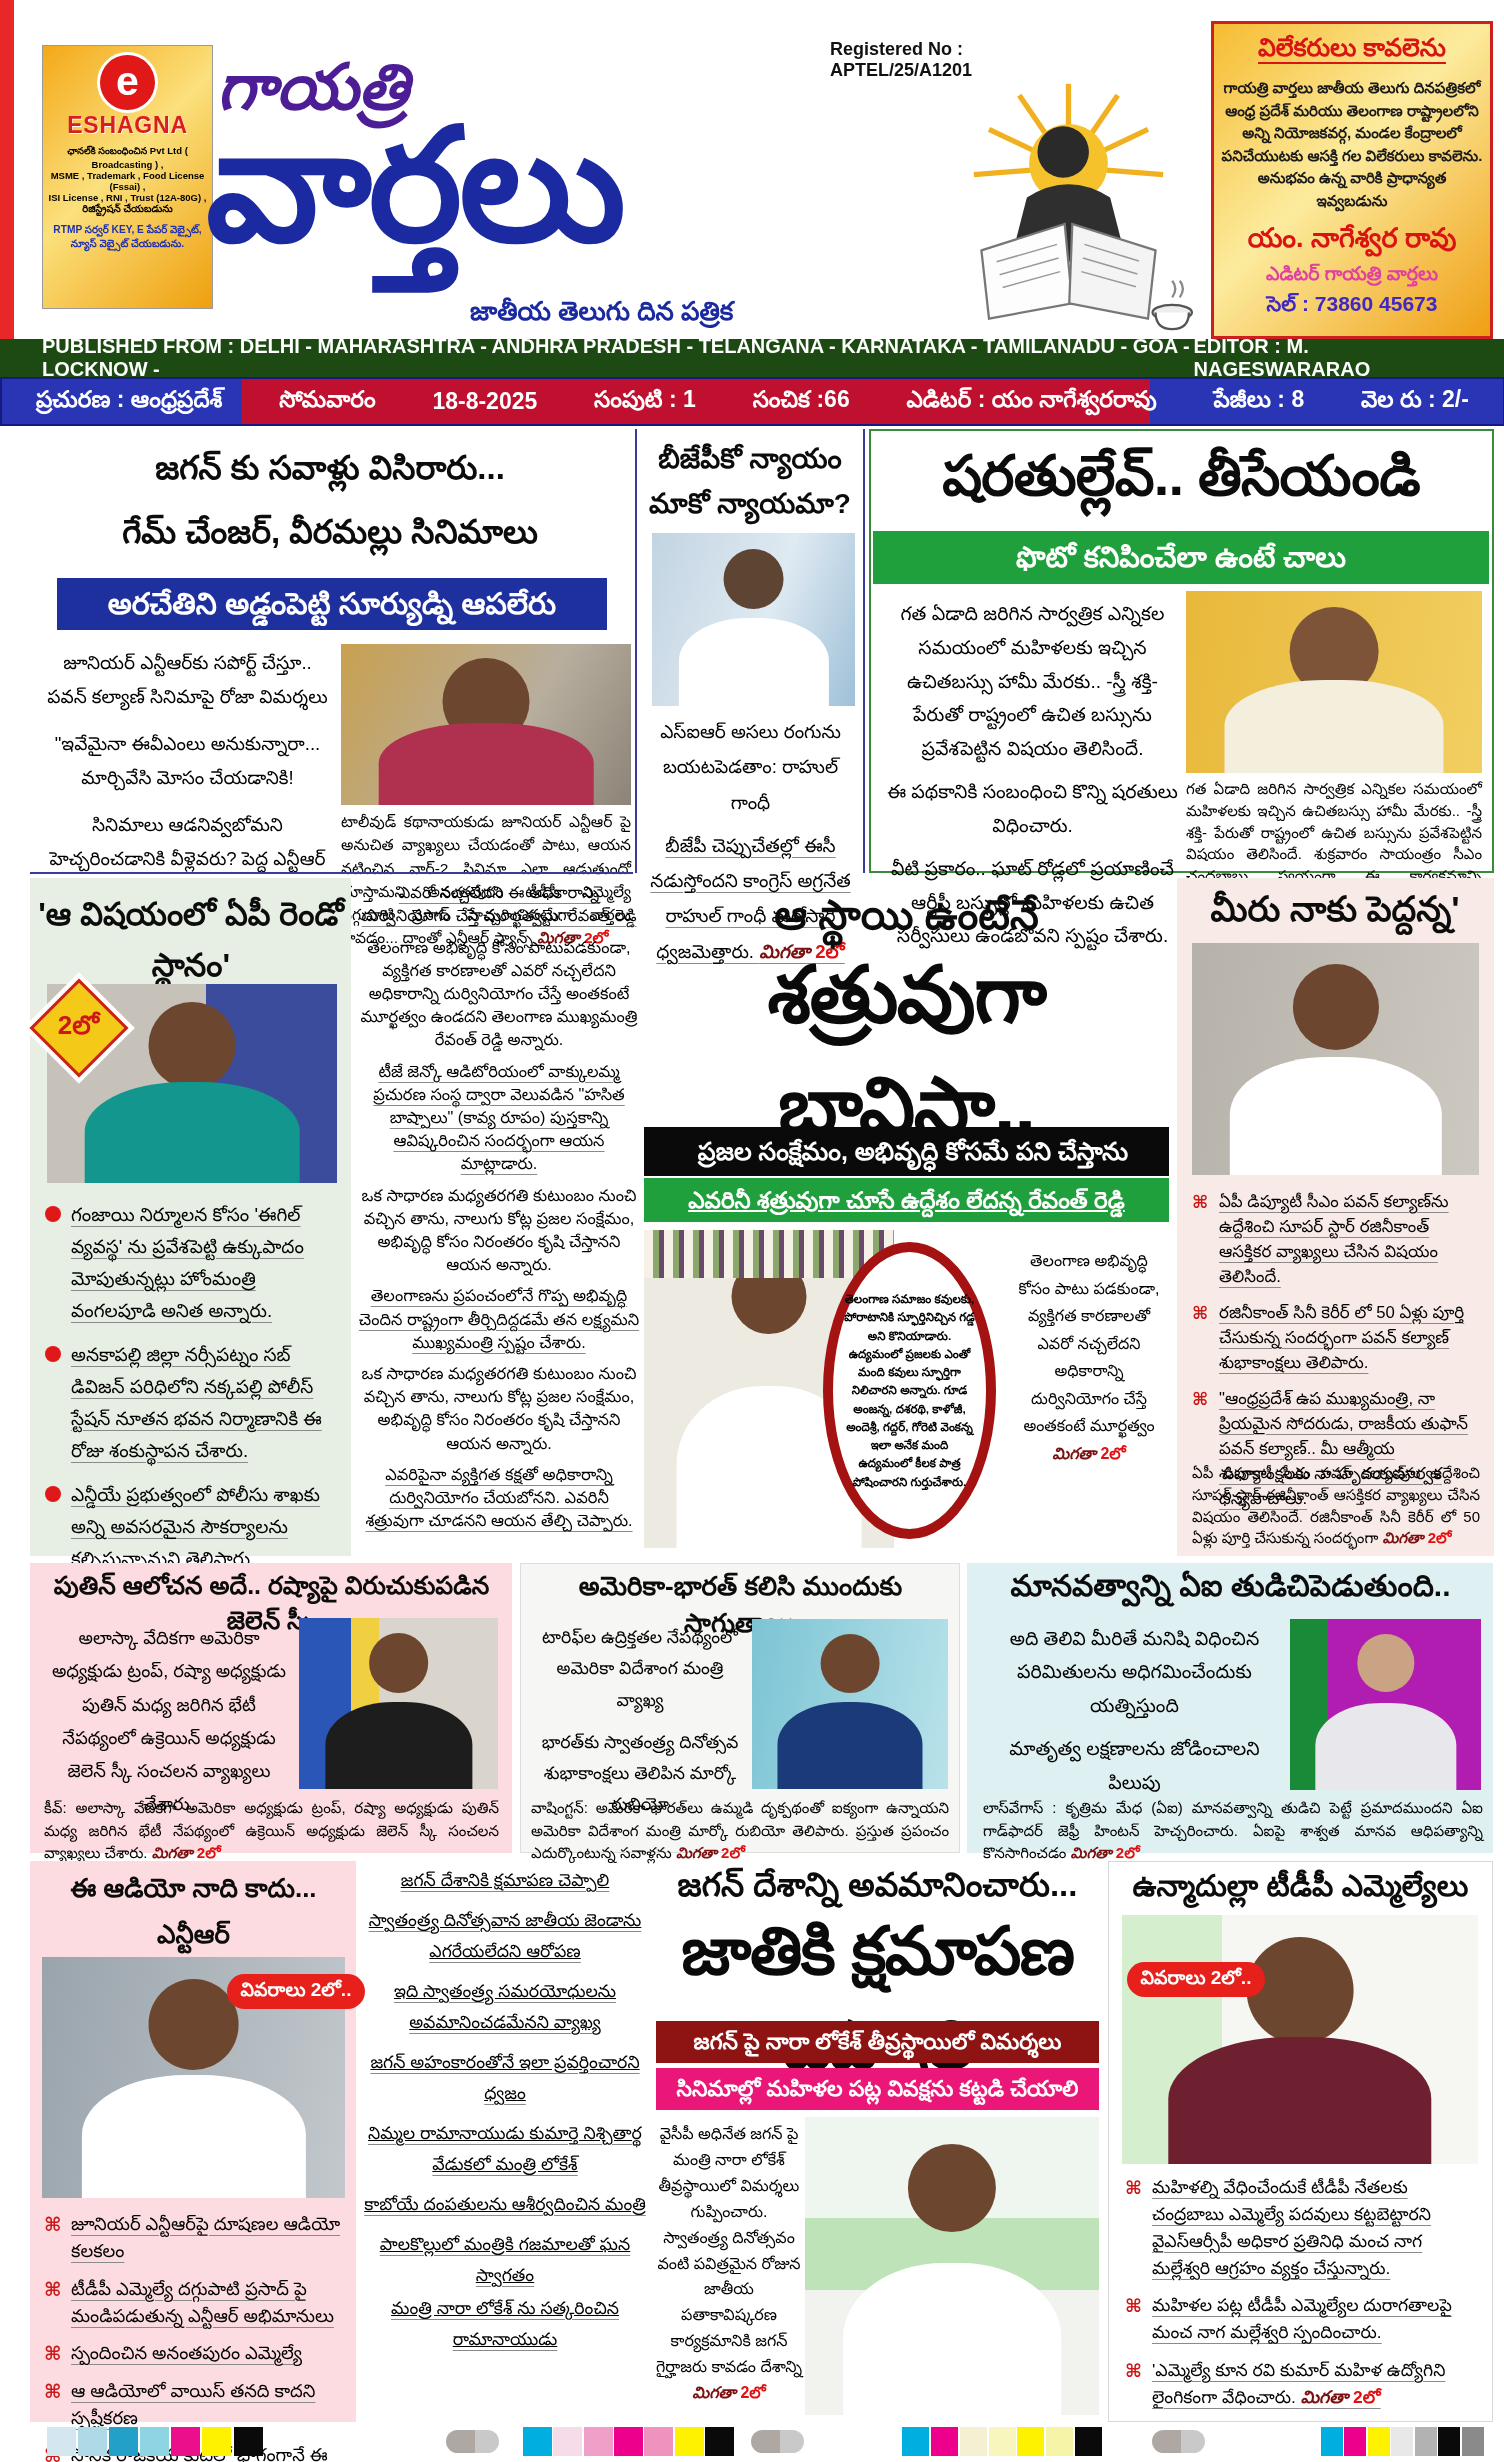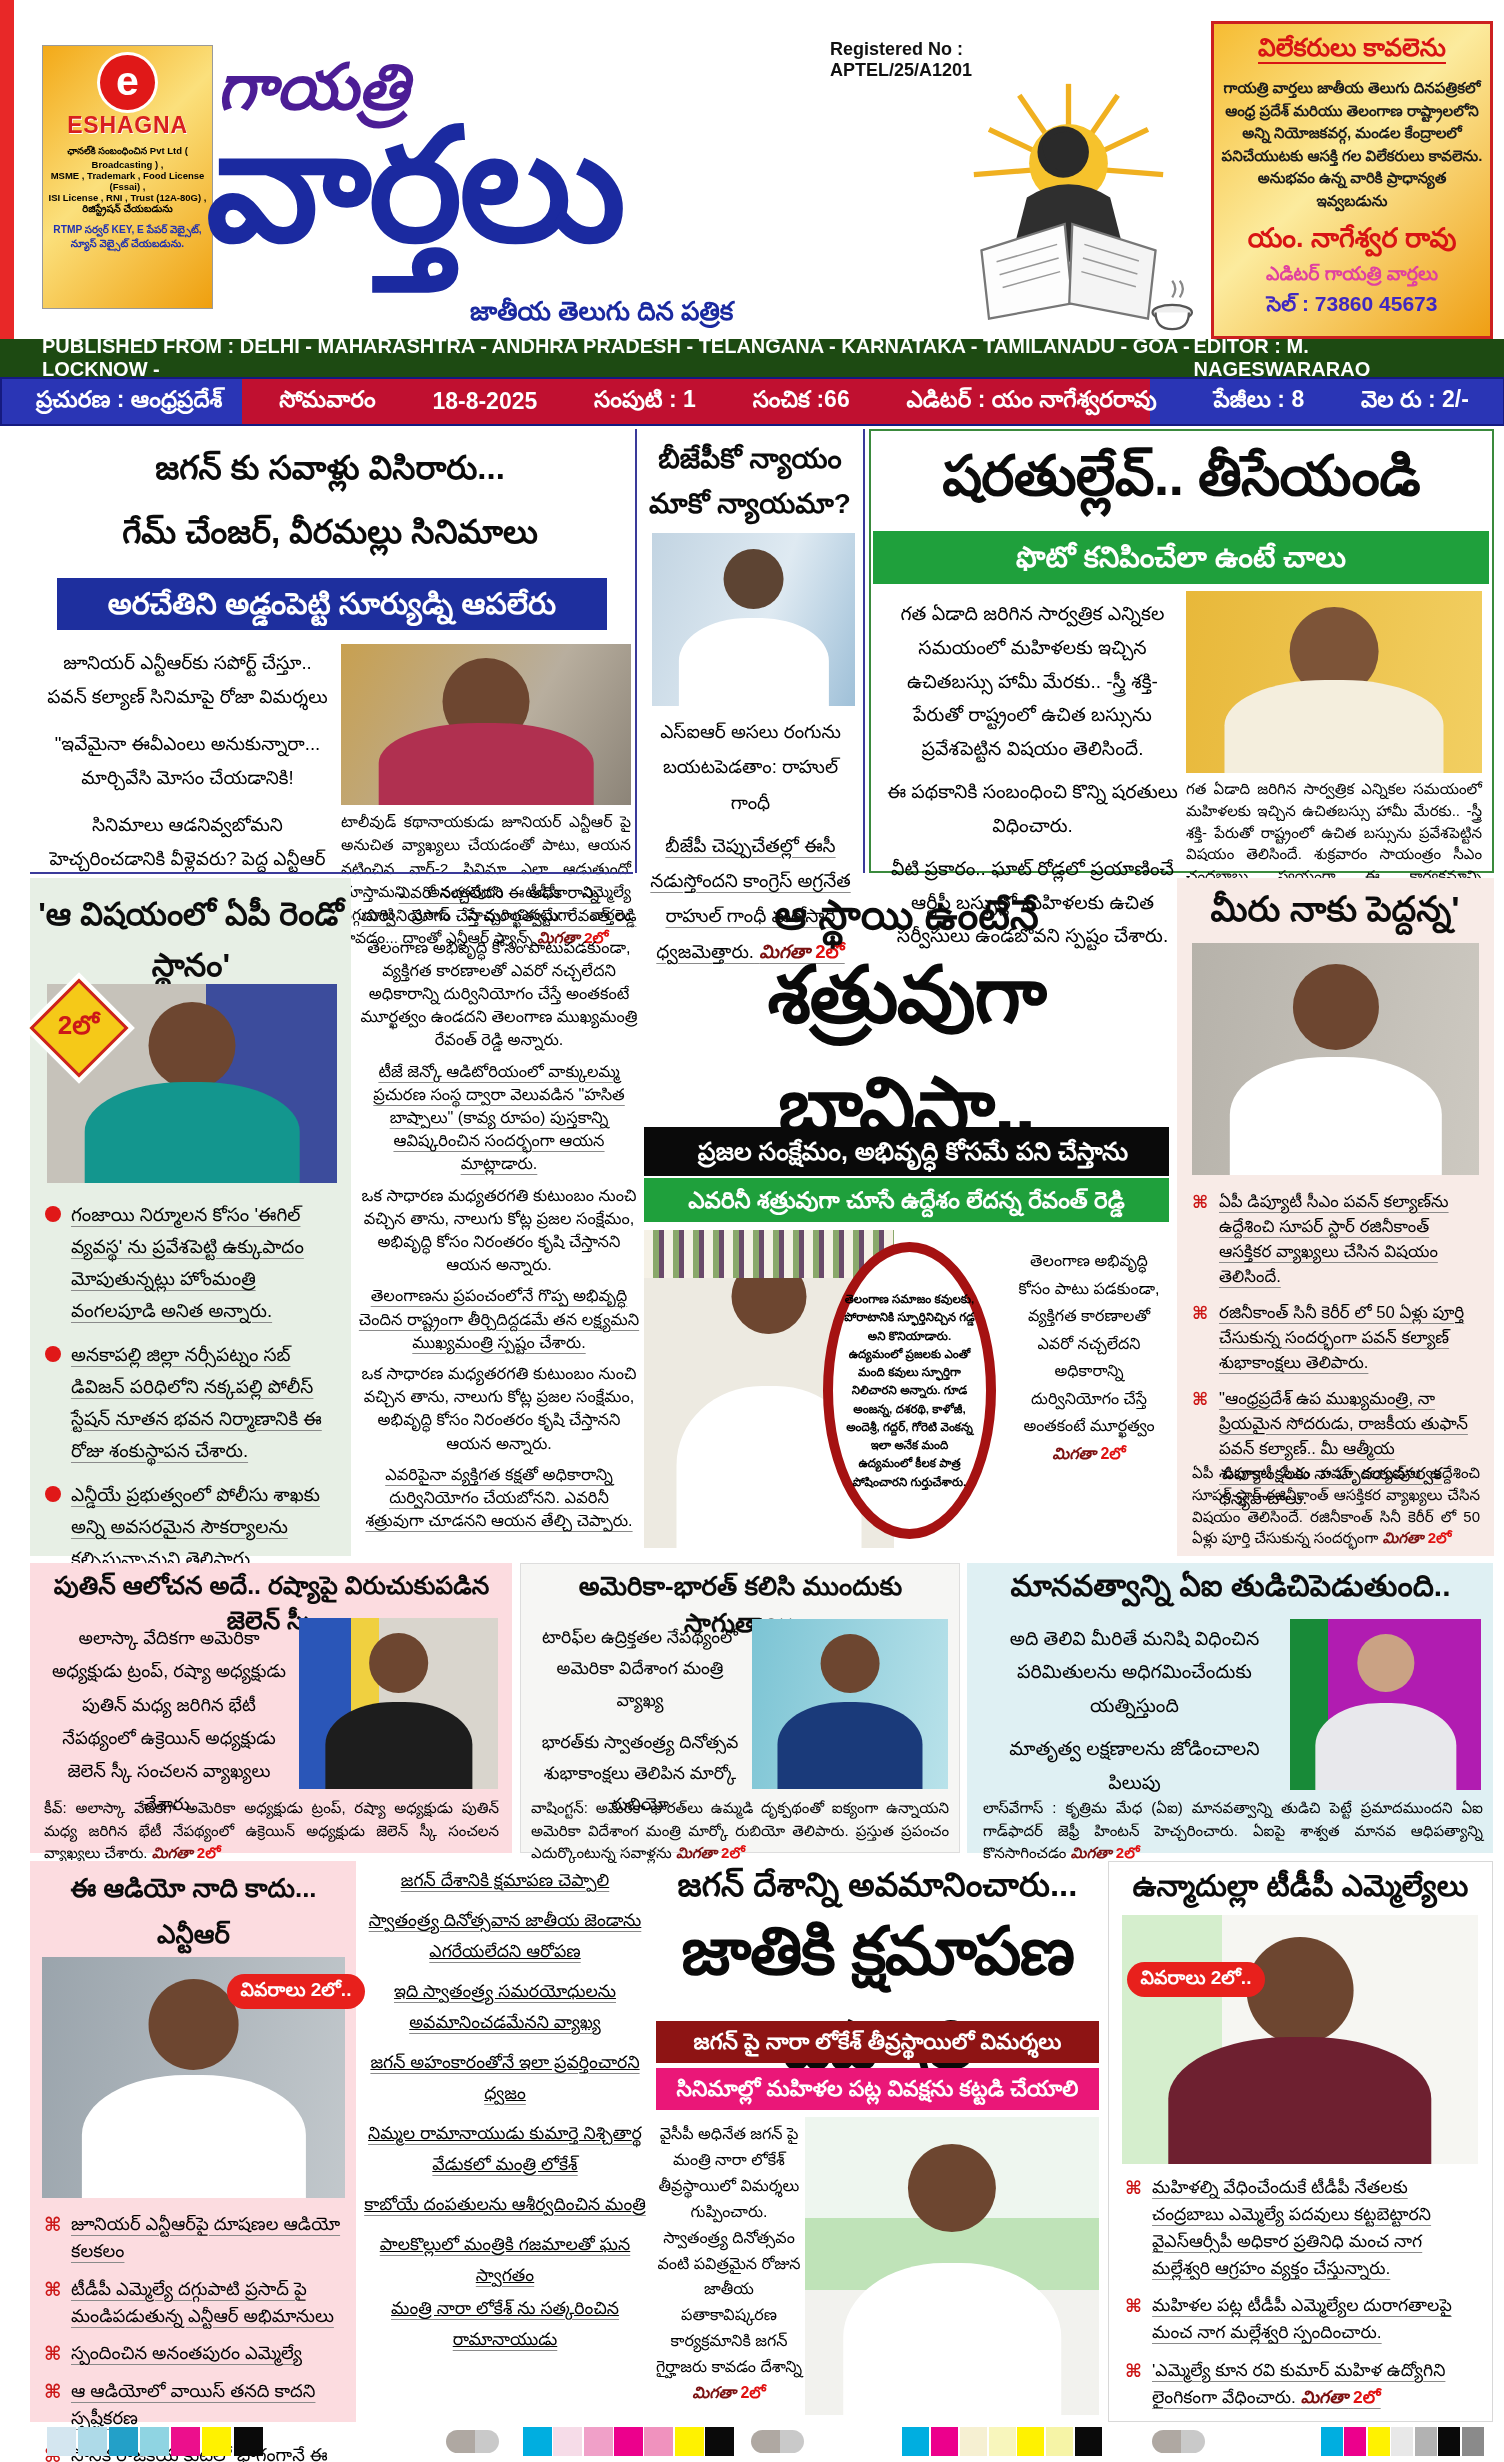--- a/index.html
+++ b/index.html
@@ -189,21 +189,21 @@
     <p style="margin-bottom:8.3px;">ఒక సాధారణ మధ్యతరగతి కుటుంబం నుంచి వచ్చిన తాను, నాలుగు కోట్ల ప్రజల సంక్షేమం, అభివృద్ధి కోసం నిరంతరం కృషి చేస్తానని ఆయన అన్నారు.</p>
     <p class="u" style="margin-bottom:8.3px;">తెలంగాణను ప్రపంచంలోనే గొప్ప అభివృద్ధి చెందిన రాష్ట్రంగా తీర్చిదిద్దడమే తన లక్ష్యమని ముఖ్యమంత్రి స్పష్టం చేశారు.</p>
     <p style="margin-bottom:8.3px;">ఒక సాధారణ మధ్యతరగతి కుటుంబం నుంచి వచ్చిన తాను, నాలుగు కోట్ల ప్రజల సంక్షేమం, అభివృద్ధి కోసం నిరంతరం కృషి చేస్తానని ఆయన అన్నారు.</p>
     <p class="u">ఎవరిపైనా వ్యక్తిగత కక్షతో అధికారాన్ని దుర్వినియోగం చేయబోనని. ఎవరినీ శత్రువుగా చూడనని ఆయన తేల్చి చెప్పారు.</p>
   </div>
 
   <div class="abs ctr hl" style="left:644px;top:892px;width:525px;font-size:41px;">ఆ స్థాయి ఉంటేనే</div>
   <div class="abs ctr" style="left:644px;top:949px;width:525px;font-size:79px;font-weight:900;color:#0a0a0a;letter-spacing:-1.5px;">శత్రువుగా భావిస్తా..</div>
   <div class="abs bar" style="left:644px;top:1131px;width:525px;height:41px;background:#e32222;font-size:23px;line-height:41px;">'నా జీవిత ఆశయం అదే'..</div>
   <div class="abs bar" style="left:644px;top:1127px;width:525px;height:49px;background:#0a0a0a;font-size:25px;line-height:49px;padding-left:13px;">ప్రజల సంక్షేమం, అభివృద్ధి కోసమే పని చేస్తాను</div>
-  <div class="abs bar" style="left:644px;top:1178px;width:525px;height:44px;background:#1fa03c;font-size:23px;line-height:44px;">ఎవరినీ శత్రువుగా చూసే ఉద్దేశం లేదన్న రేవంత్ రెడ్డి</div>
+  <div class="abs bar" style="left:644px;top:1178px;width:525px;height:44px;background:#1fa03c;font-size:23px;line-height:44px;text-decoration:underline;">ఎవరినీ శత్రువుగా చూసే ఉద్దేశం లేదన్న రేవంత్ రెడ్డి</div>
   <div class="photo ph-revanth" style="left:644px;top:1230px;width:250px;height:318px;">
     <i style="position:absolute;top:0;left:0;width:100%;height:15%;background:repeating-linear-gradient(90deg,#f5f1e6 0 9px,#8aa86a 9px 15px,#6a4a6a 15px 20px);"></i>
   </div>
   <div class="oval" style="left:823px;top:1242px;width:173px;height:297px;padding:32px 10.6px;">
     <span style="font-size:11.8px;line-height:1.55;font-weight:600;">తెలంగాణ సమాజం కవులకు, పోరాటానికి స్ఫూర్తినిచ్చిన గడ్డ అని కొనియాడారు. ఉద్యమంలో ప్రజలకు ఎంతో మంది కవులు స్ఫూర్తిగా నిలిచారని అన్నారు. గూడ అంజన్న, దశరథి, కాళోజీ, అందెశ్రీ, గద్దర్, గోరెటి వెంకన్న ఇలా అనేక మంది ఉద్యమంలో కీలక పాత్ర పోషించారని గుర్తుచేశారు.</span>
   </div>
   <div class="abs ctr" style="left:1013px;top:1247px;width:152px;font-size:16px;line-height:1.72;">
     <span>తెలంగాణ అభివృద్ధి కోసం పాటు పడకుండా, వ్యక్తిగత కారణాలతో ఎవరో నచ్చలేదని అధికారాన్ని దుర్వినియోగం చేస్తే అంతకంటే మూర్ఖత్వం</span><br>
     <span class="more">మిగతా</span>
     <span class="pg">2లో</span>

